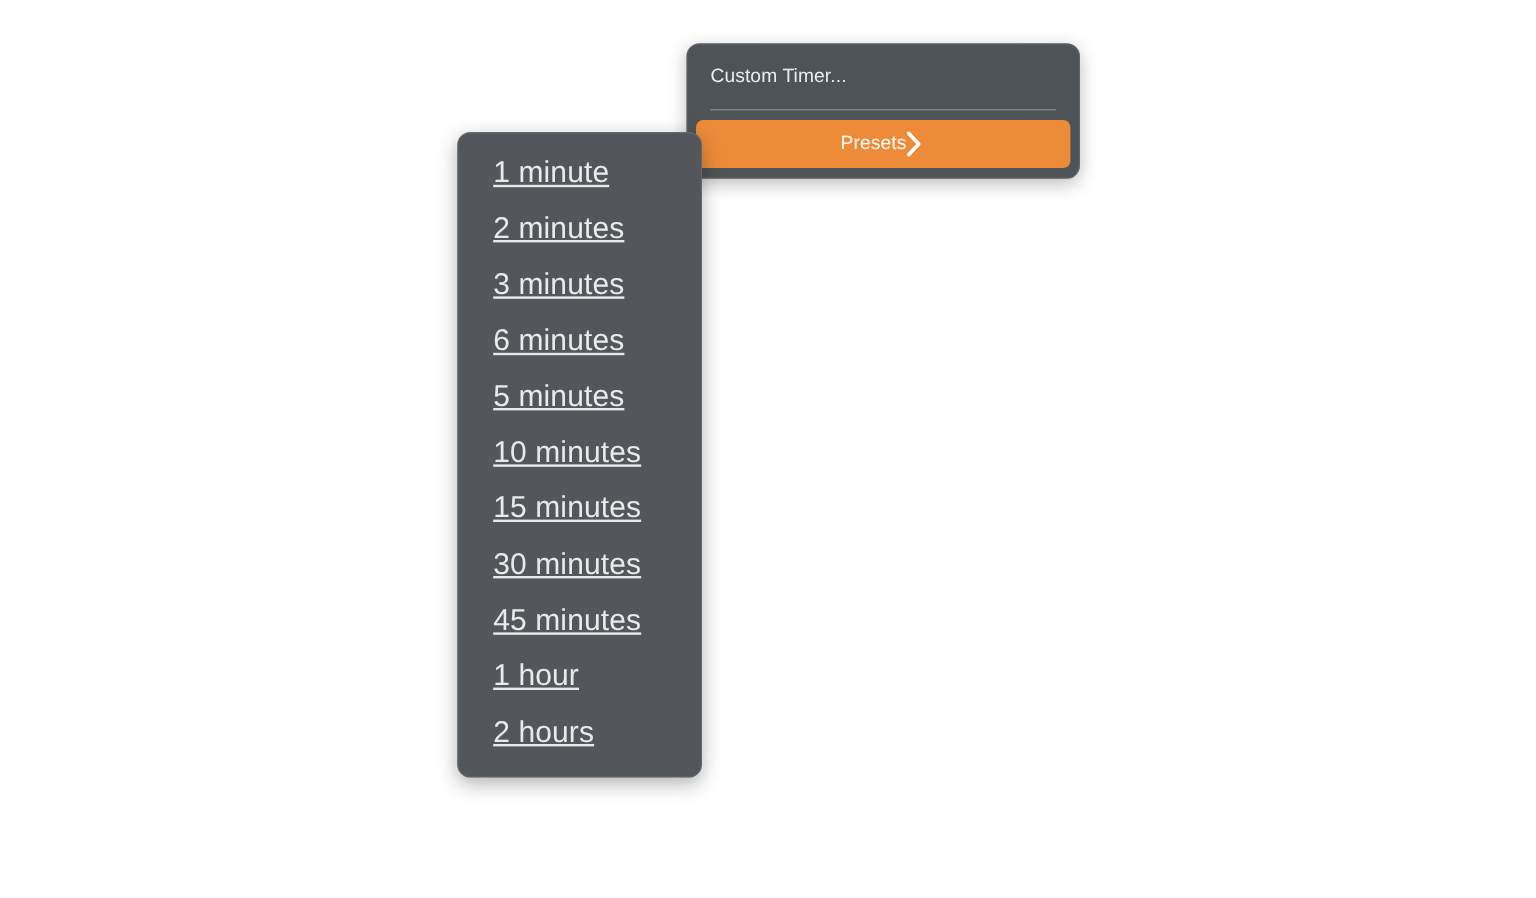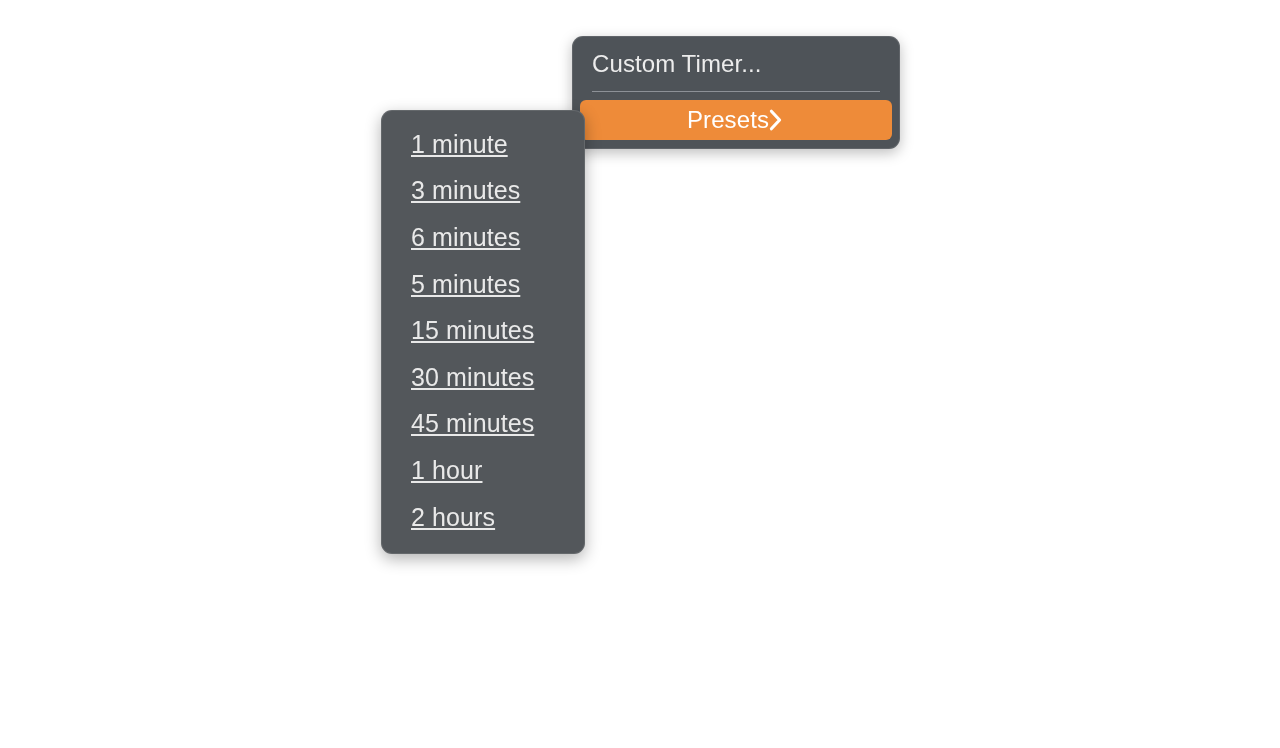--- a/index.html
+++ b/index.html
@@ -37,21 +37,21 @@
   }
 
   .menu-row {
     position: relative;
     height: 40px;
     display: flex;
     align-items: center;
     padding: 0 20px;
     box-sizing: border-box;
     color: #ececec;
-    font-size: 24px;
+    font-size: 16px;
     letter-spacing: 0.1px;
     white-space: nowrap;
   }
 
   .menu-row .label {
     flex: 0 0 auto;
   }
 
   .menu-separator {
     height: 1px;
@@ -135,27 +135,33 @@
     </div>
 
   </div>
 
   <div class="submenu-panel">
 
     <div class="submenu-item">
       <span>1 minute</span>
     </div>
     <div class="submenu-item">
+      <span>2 minutes</span>
+    </div>
+    <div class="submenu-item">
       <span>3 minutes</span>
     </div>
     <div class="submenu-item">
       <span>6 minutes</span>
     </div>
     <div class="submenu-item">
       <span>5 minutes</span>
+    </div>
+    <div class="submenu-item">
+      <span>10 minutes</span>
     </div>
     <div class="submenu-item">
       <span>15 minutes</span>
     </div>
     <div class="submenu-item">
       <span>30 minutes</span>
     </div>
     <div class="submenu-item">
       <span>45 minutes</span>
     </div>

